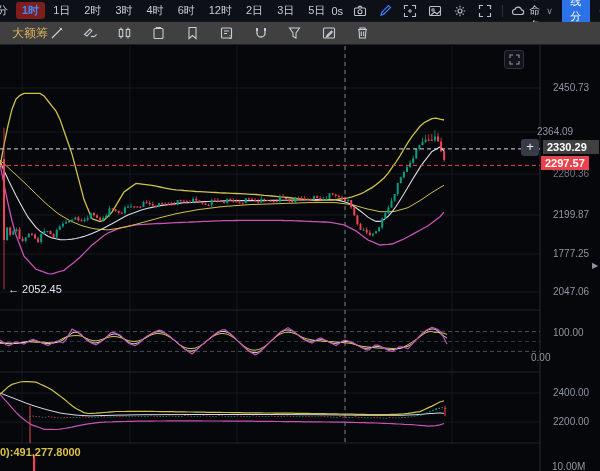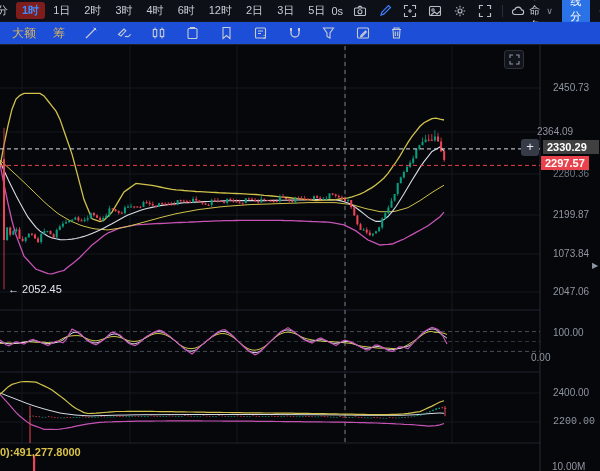--- a/index.html
+++ b/index.html
@@ -18,22 +18,22 @@
   .icn { width:16px; height:16px; display:flex; align-items:center; justify-content:center;
     color:#b9bfc9; cursor:pointer; }
   .icn svg { display:block; }
   .icn.blue { color:#3d7eff; }
   .vsep { width:1px; height:12px; background:#2a2f3a; }
   .cloudgrp { display:flex; align-items:center; gap:4px; cursor:pointer; }
   .cloudname { font-size:11px; color:#c7ccd6; }
   .caret { font-size:9px; color:#8f96a3; }
   .kbtn { font-size:11px; color:#fff; background:#2b72e6; border:none; border-radius:4px;
     padding:2px 7px; cursor:pointer; }
-  .tb2 { position:absolute; left:0; top:22px; width:600px; height:23px; background:#1d4ed8;
-    display:flex; align-items:center; gap:17px; padding:0 12px; border-bottom:1px solid #1d212a; z-index:30; }
+  .tb2 { position:absolute; left:0; top:22px; width:600px; height:23px; background:#404040;
+    display:flex; align-items:center; padding:0 12px; border-bottom:1px solid #1d212a; z-index:30; }
   .goldlbl { font-size:12px; color:#d7b35c; cursor:pointer; white-space:nowrap; }
   .icn2 { width:17px; height:17px; display:flex; align-items:center; justify-content:center;
     color:#c6cbd4; cursor:pointer; }
 
   
   #chartsvg { position:absolute; left:0; top:0; z-index:1; }
   .lbl { position:absolute; font-size:10px; color:#9096a2; z-index:5; white-space:nowrap; }
   .info { position:absolute; left:2px; top:49px; font-size:11px; z-index:6; white-space:nowrap; }
   .info .lab { color:#3f8f70; }
   .info .val { color:#0ecb81; }
@@ -671,24 +671,24 @@
 
   <div class="plusbox">+</div>
   <div class="badge gray">2330.29</div>
   <div class="badge red">2297.57</div>
   <div class="lbl clipped-tick" style="left:553px; top:168px;">2280.36</div>
 
   <div id="axislabels">
       <div class="lbl" style="left: 553px; top: 82px;">2450.73</div>
       <div class="lbl" style="left: 537px; top: 126px;">2364.09</div>
       <div class="lbl" style="left: 553px; top: 209px;">2199.87</div>
-      <div class="lbl" style="left: 553px; top: 248px;">1073.84</div>
+      <div class="lbl" style="left: 553px; top: 248px;">1777.25</div>
       <div class="lbl" style="left: 553px; top: 286px;">2047.06</div>
       <div class="lbl" style="left: 553px; top: 319px; margin-top: 8px;">100.00</div>
       <div class="lbl" style="left: 525px; top: 352px; padding-left: 6px;">0.00</div>
       <div class="lbl" style="left: 553px; top: 387px;">2400.00</div>
-      <div class="lbl" style="left: 553px; top: 416px; font-family: Liberation Mono, monospace;">2200.00</div>
+      <div class="lbl" style="left: 553px; top: 416px;">2200.00</div>
     </div>
 
   <div class="volread">0):491,277.8000</div>
   <div class="lbl" style="left:552px; top:461px;">10.00M</div>
   <div class="arrowpanel">▶</div>
 </div>
 
 </body></html>

